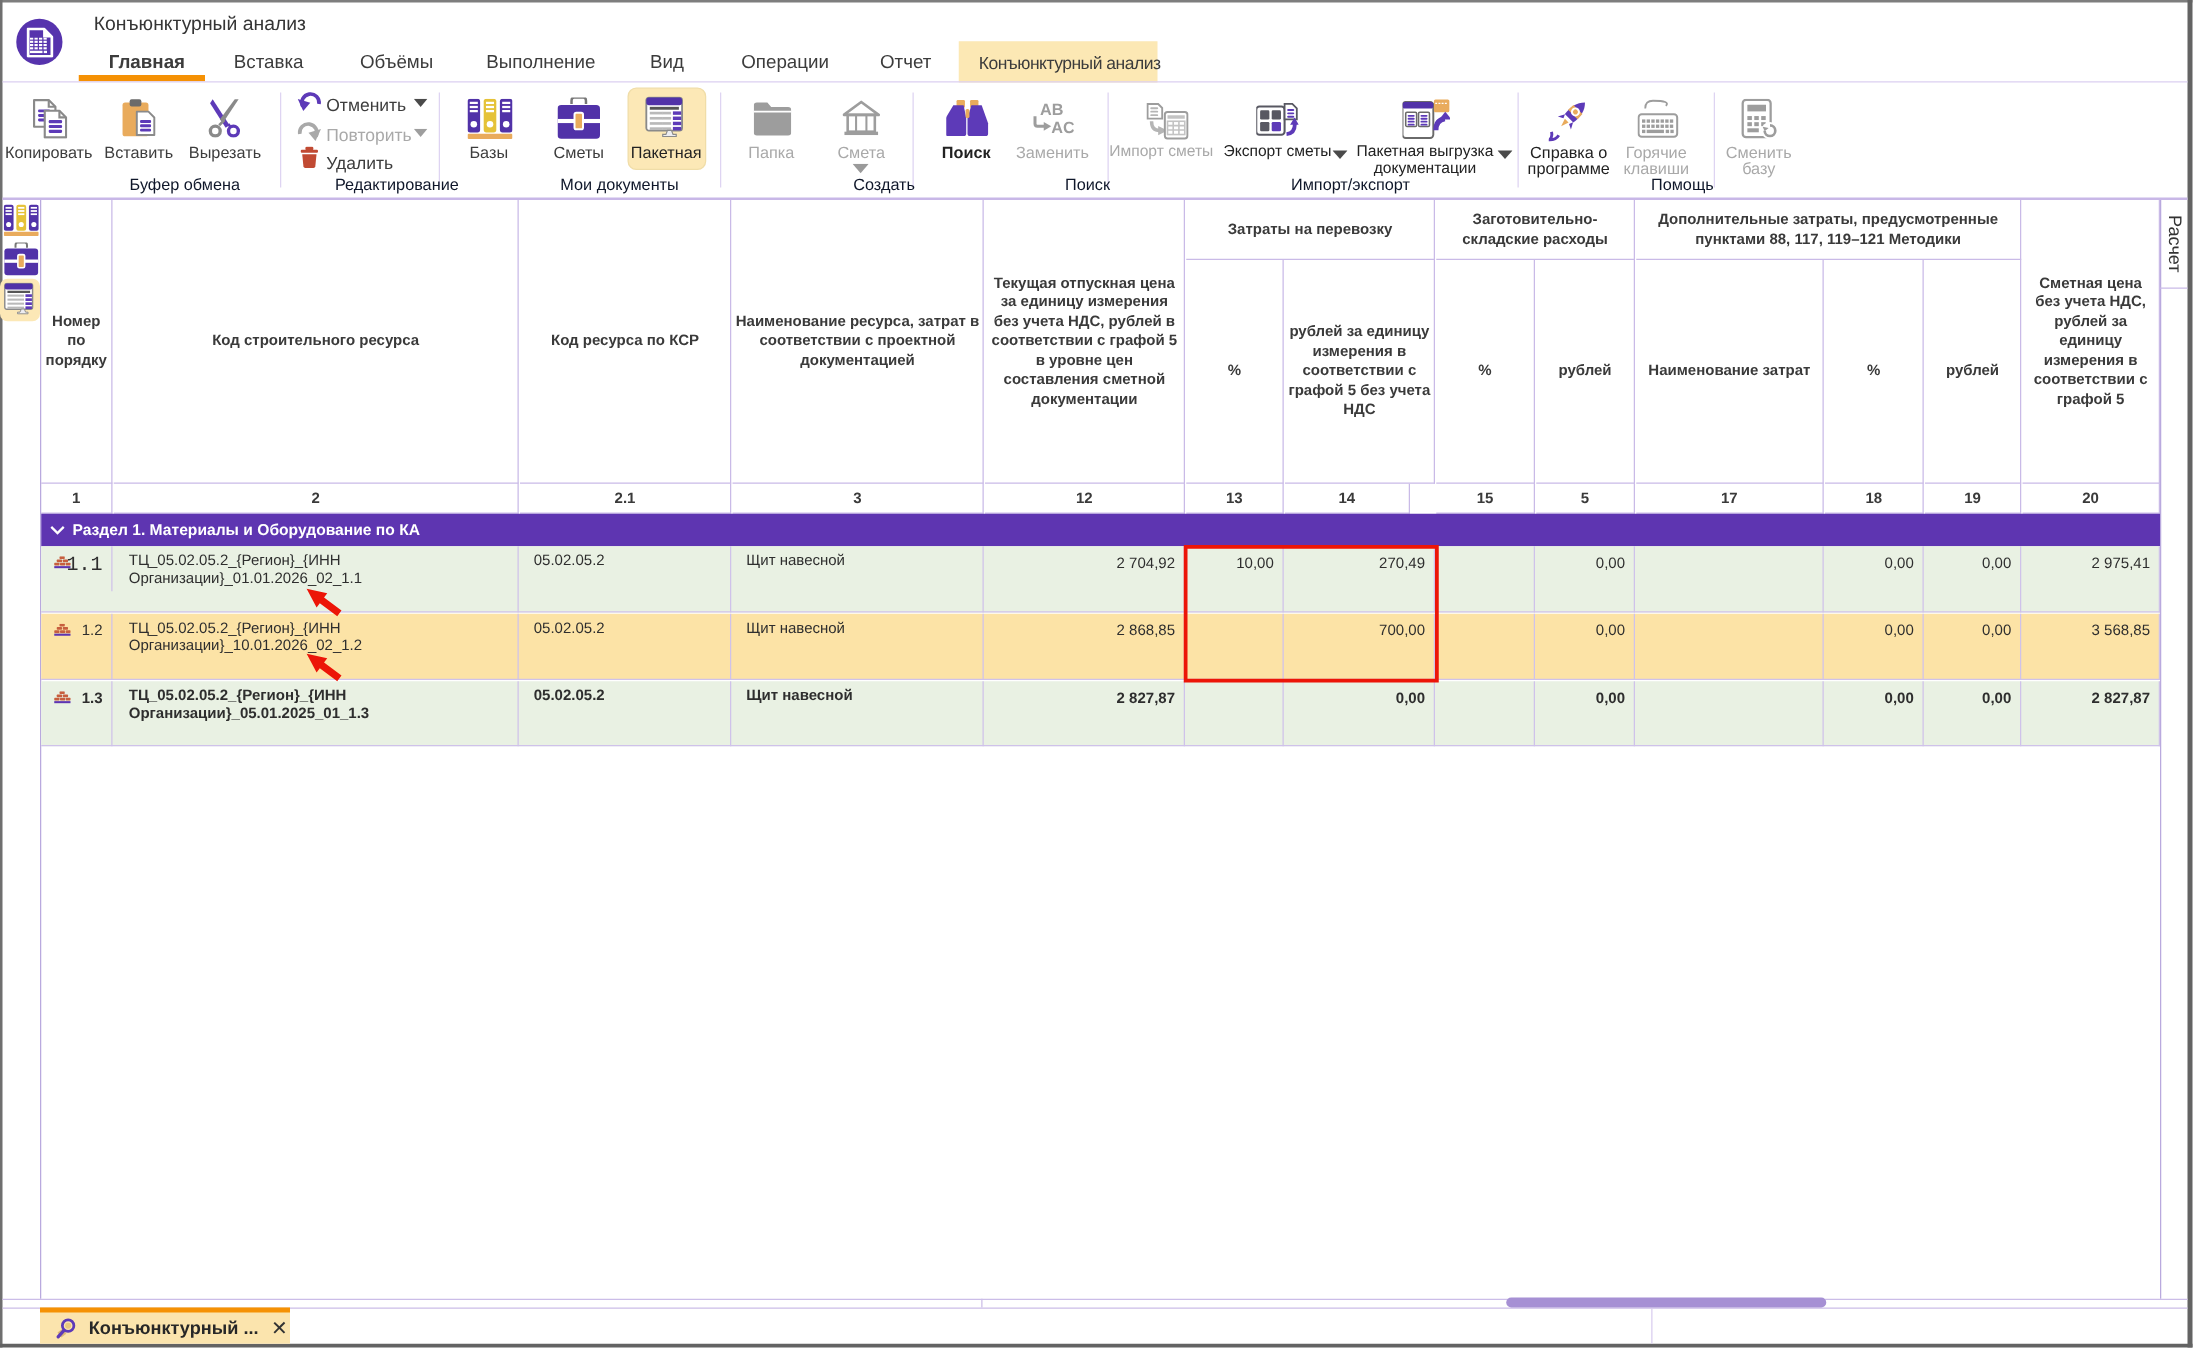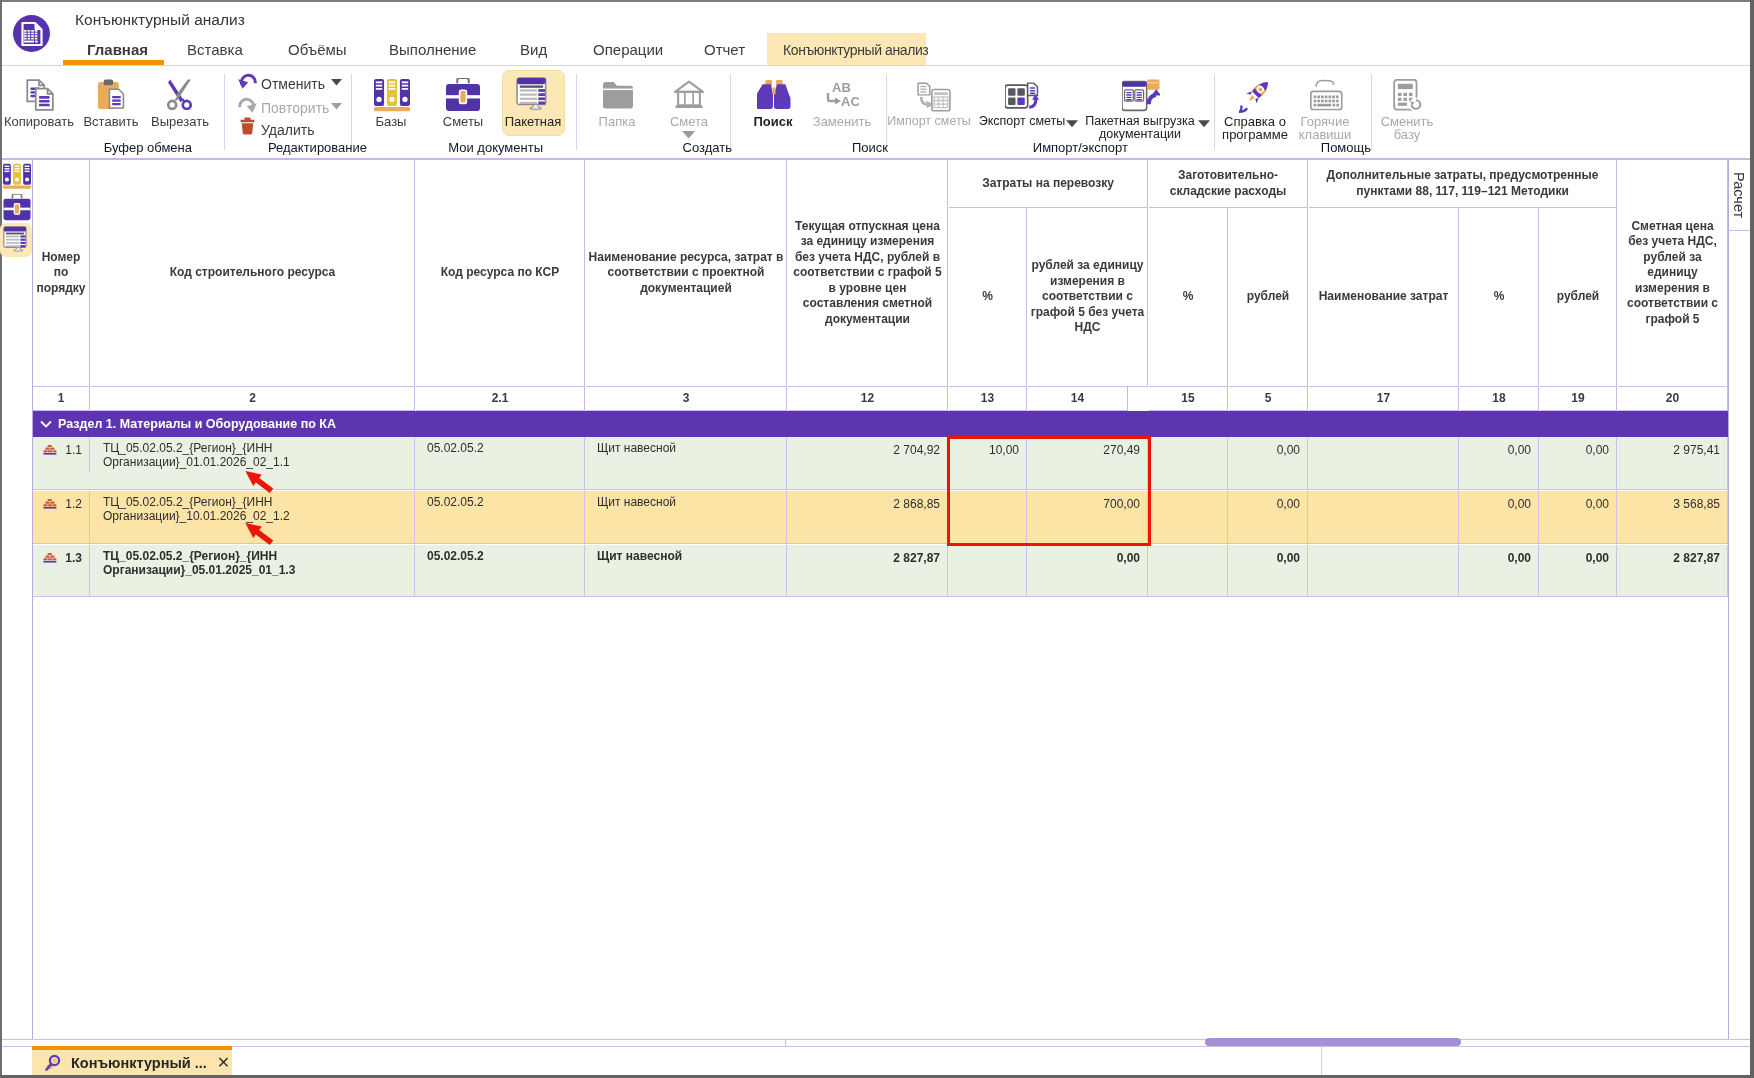--- a/index.html
+++ b/index.html
@@ -443,21 +443,21 @@
 <div class="cell" style="left:1618px;top:387px;width:110px;height:24px;">
     <div>20</div>
   </div>
 <div class="abs" style="left:33px;top:411px;width:1695px;height:26px;background:#5e35b1;color:#fff;font-size:12.5px;font-weight:bold;display:flex;align-items:center">
 <svg style="margin-left:7px" width="12" height="8" viewBox="0 0 12 8">
       <path d="M1 1.5 L6 6.5 L11 1.5" fill="none" stroke="#fff" stroke-width="1.8"></path>
     </svg>
 <span style="margin-left:6px">Раздел 1. Материалы и Оборудование по КА</span>
   </div>
 <div class="abs" style="left:33px;top:437px;width:1695px;height:53px;background:#e9f1e3;border-bottom:1px solid #cfc2ea"></div>
-<div class="dcell " style="left:33px;top:437px;width:57px;height:36px;font-size:12px;">
+<div class="dcell " style="left:33px;top:437px;width:57px;height:36px;font-size:16px;font-family:Liberation Mono, monospace;">
     <svg class="abs" style="left:10px;top:8px" width="14" height="10" viewBox="0 0 14 10">
 <rect x="4.6" y="0" width="4.2" height="2.1" rx="0.5" fill="#c75f3e"></rect>
 <rect x="2.4" y="2.6" width="4.2" height="2.1" rx="0.5" fill="#c75f3e"></rect>
 <rect x="7.2" y="2.6" width="4.2" height="2.1" rx="0.5" fill="#c75f3e"></rect>
 <rect x="0.4" y="5.2" width="4.2" height="2.1" rx="0.5" fill="#c75f3e"></rect>
 <rect x="5" y="5.2" width="4.2" height="2.1" rx="0.5" fill="#c75f3e"></rect>
 <rect x="9.6" y="5.2" width="3.8" height="2.1" rx="0.5" fill="#c75f3e"></rect>
 <rect x="0.4" y="7.9" width="13" height="1.7" fill="#5e35b1"></rect>
 </svg>
     <div class="abs" style="right:7px;top:6px">1.1</div>

